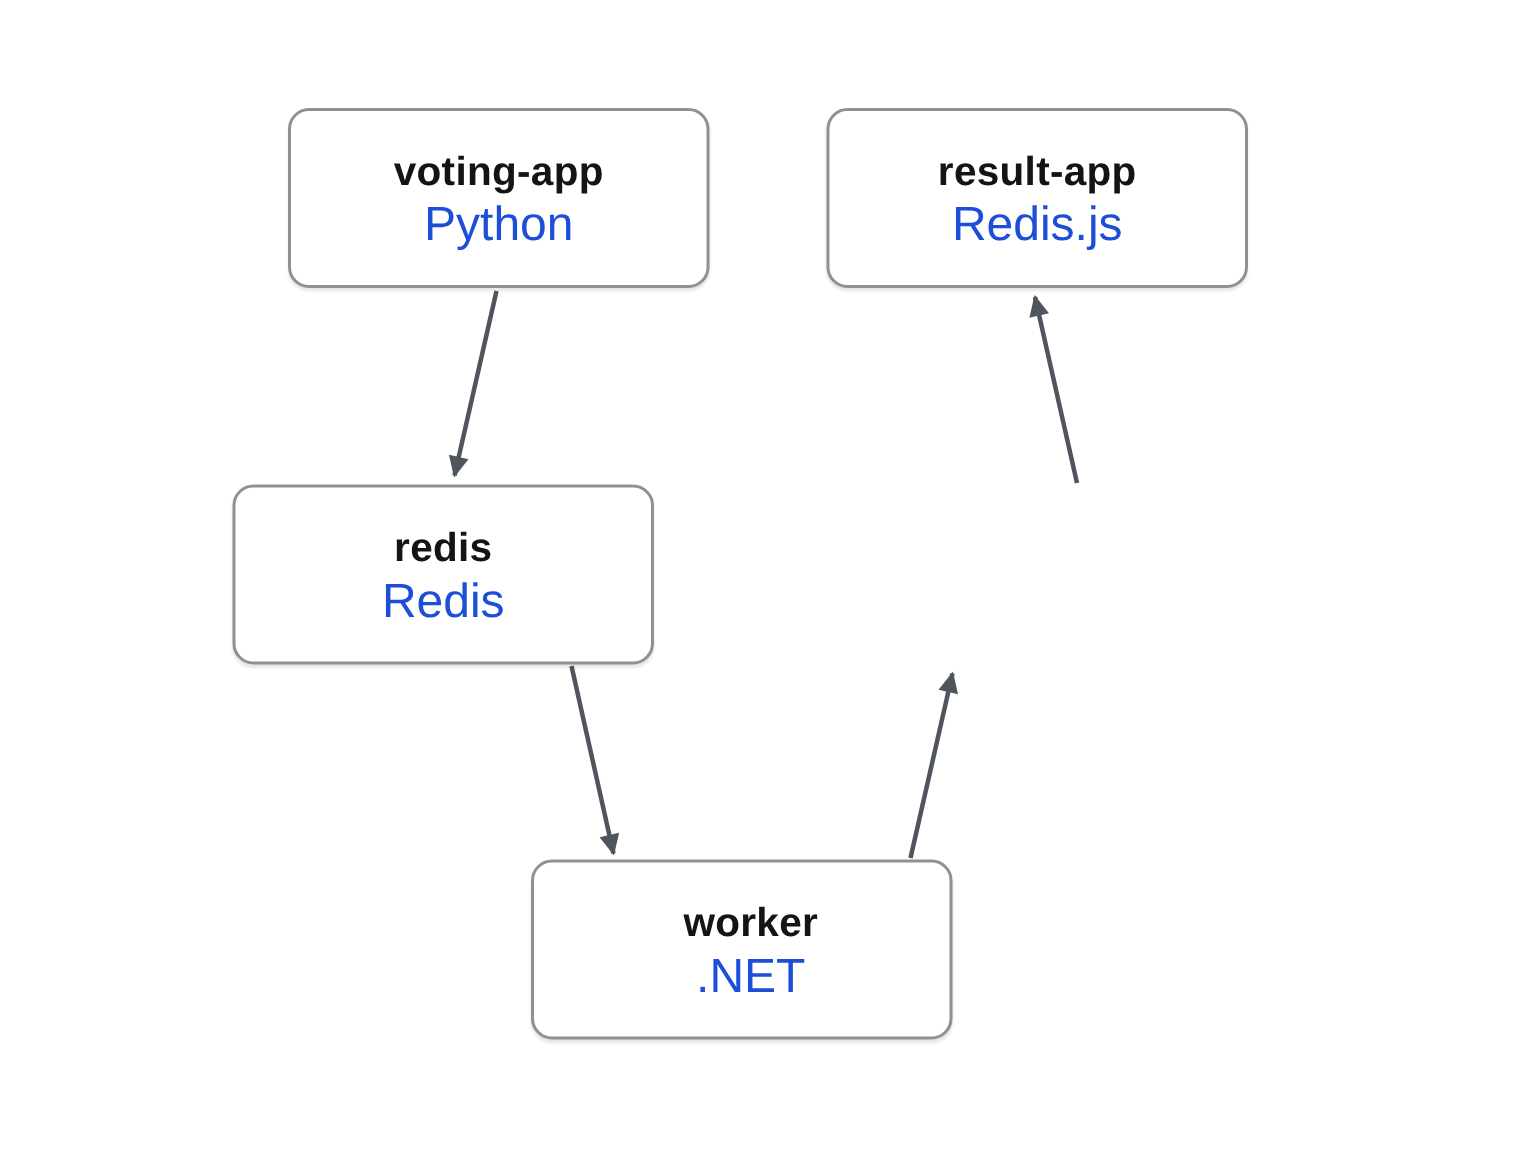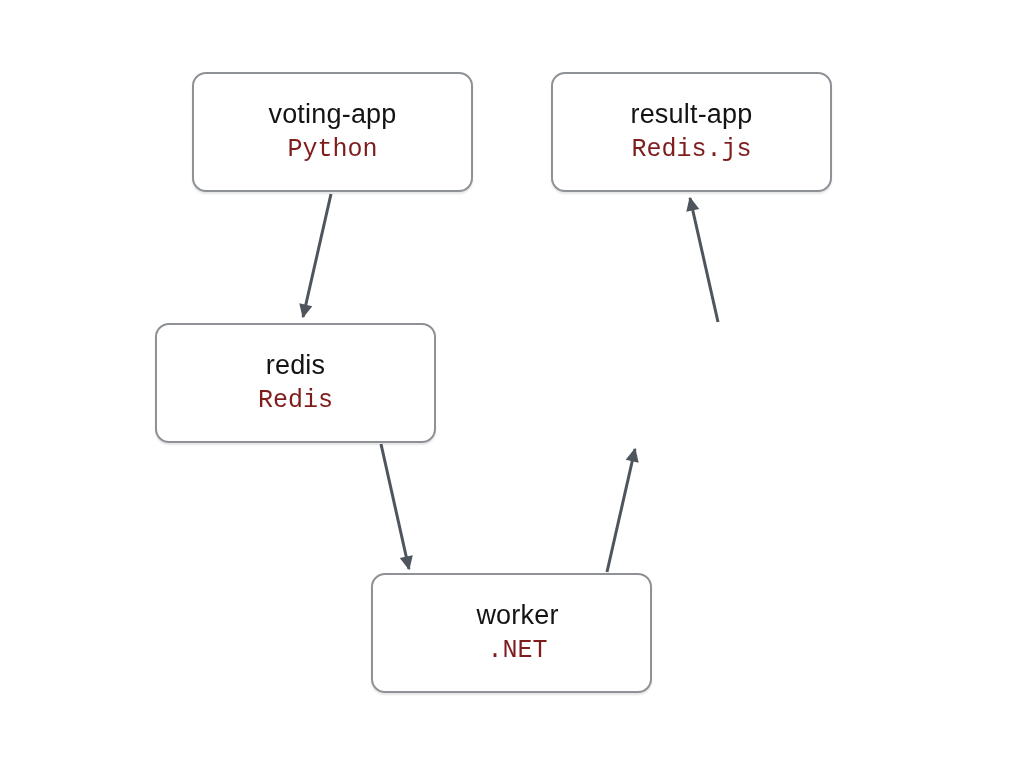--- a/index.html
+++ b/index.html
@@ -40,36 +40,35 @@
     box-shadow: 0 2px 2px rgba(0,0,0,0.10);
     display: flex;
     flex-direction: column;
     align-items: center;
     justify-content: center;
     text-align: center;
     color: var(--text);
   }
   .node-title {
     font-size: 27px;
-    font-weight: normal;
+    font-weight: bold;
     line-height: 35px;
     letter-spacing: 0.2px;
   }
   .node-subtitle {
-    font-size: 25px;
+    font-size: 32px;
     font-weight: normal;
     line-height: 35px;
-    color: #7f1d1d;
-    font-family: Liberation Mono, monospace;
+    color: #1d4ed8;
   }
   .node-voting-app { left: 192px; top: 72px; }
   .node-result-app { left: 551px; top: 72px; }
   .node-redis      { left: 155px; top: 323px; }
   .node-db         { left: 589px; top: 323px; }
-  .node-worker     { left: 371px; top: 573px; padding-left: 12px; }
+  .node-worker     { left: 354px; top: 573px; padding-left: 12px; }
 </style>
 </head>
 <body>
 
 <div class="canvas">
 
   <svg class="edges" viewBox="0 0 1024 768" xmlns="http://www.w3.org/2000/svg">
     <defs>
       <marker id="arrowhead" viewBox="0 0 12 12" refX="10" refY="6" markerWidth="16" markerHeight="16" orient="auto" markerUnits="userSpaceOnUse">
         <path d="M0.5,1 L11,6 L0.5,11 Z" fill="var(--edge, #4e555c)"></path>

